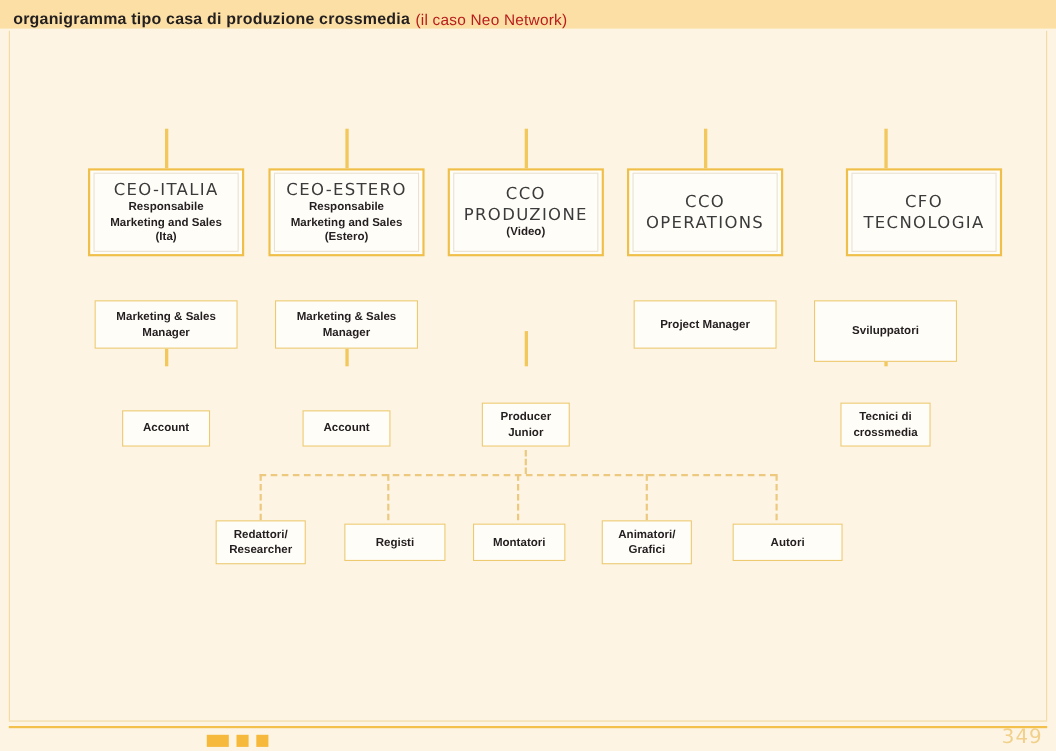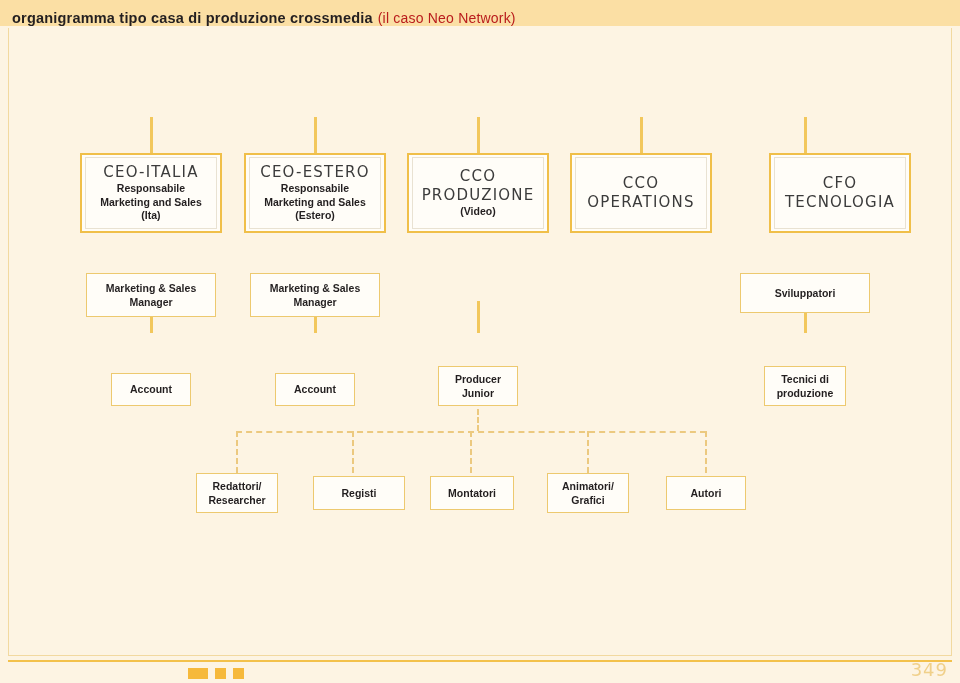--- a/index.html
+++ b/index.html
@@ -272,62 +272,65 @@
       <span class="label">Marketing &amp; Sales
 Manager</span>
     </div>
 
     <div class="node plain" style="left:250px; top:245px; width:130px; height:44px;">
       <span class="label">Marketing &amp; Sales
 Manager</span>
     </div>
 
 
-
-    <div class="node plain" style="left:740px; top:245px; width:130px; height:40px;justify-content:center;">
+    <div class="node plain" style="left:576px; top:245px; width:130px; height:44px;">
+      <span class="label">Project Manager</span>
+    </div>
+
+    <div class="node plain" style="left:740px; top:245px; width:130px; height:56px;justify-content:center;">
       <span class="label">Sviluppatori</span>
     </div>
 
     <div class="node plain" style="left:111px; top:345px; width:80px; height:33px;">
       <span class="label">Account</span>
     </div>
 
     <div class="node plain" style="left:275px; top:345px; width:80px; height:33px;">
       <span class="label">Account</span>
     </div>
 
     <div class="node plain" style="left:438px; top:338px; width:80px; height:40px;">
       <span class="label">Producer
 Junior</span>
     </div>
 
     <div class="node plain" style="left:764px; top:338px; width:82px; height:40px;">
       <span class="label">Tecnici di
-produzione</span>
+crossmedia</span>
     </div>
 
     <div class="node plain" style="left:196px; top:445px; width:82px; height:40px;">
       <span class="label">Redattori/
 Researcher</span>
     </div>
 
     <div class="node plain" style="left:313px; top:448px; width:92px; height:34px;">
       <span class="label">Registi</span>
     </div>
 
     <div class="node plain" style="left:430px; top:448px; width:84px; height:34px;">
       <span class="label">Montatori</span>
     </div>
 
     <div class="node plain" style="left:547px; top:445px; width:82px; height:40px;">
       <span class="label">Animatori/
 Grafici</span>
     </div>
 
-    <div class="node plain" style="left:666px; top:448px; width:80px; height:34px;">
+    <div class="node plain" style="left:666px; top:448px; width:100px; height:34px;">
       <span class="label">Autori</span>
     </div>
 
   </div>
 
   <div id="footer-rule"></div>
 
   <div id="footer-marks">
     <div class="mark wide"></div>
     <div class="mark square"></div>

